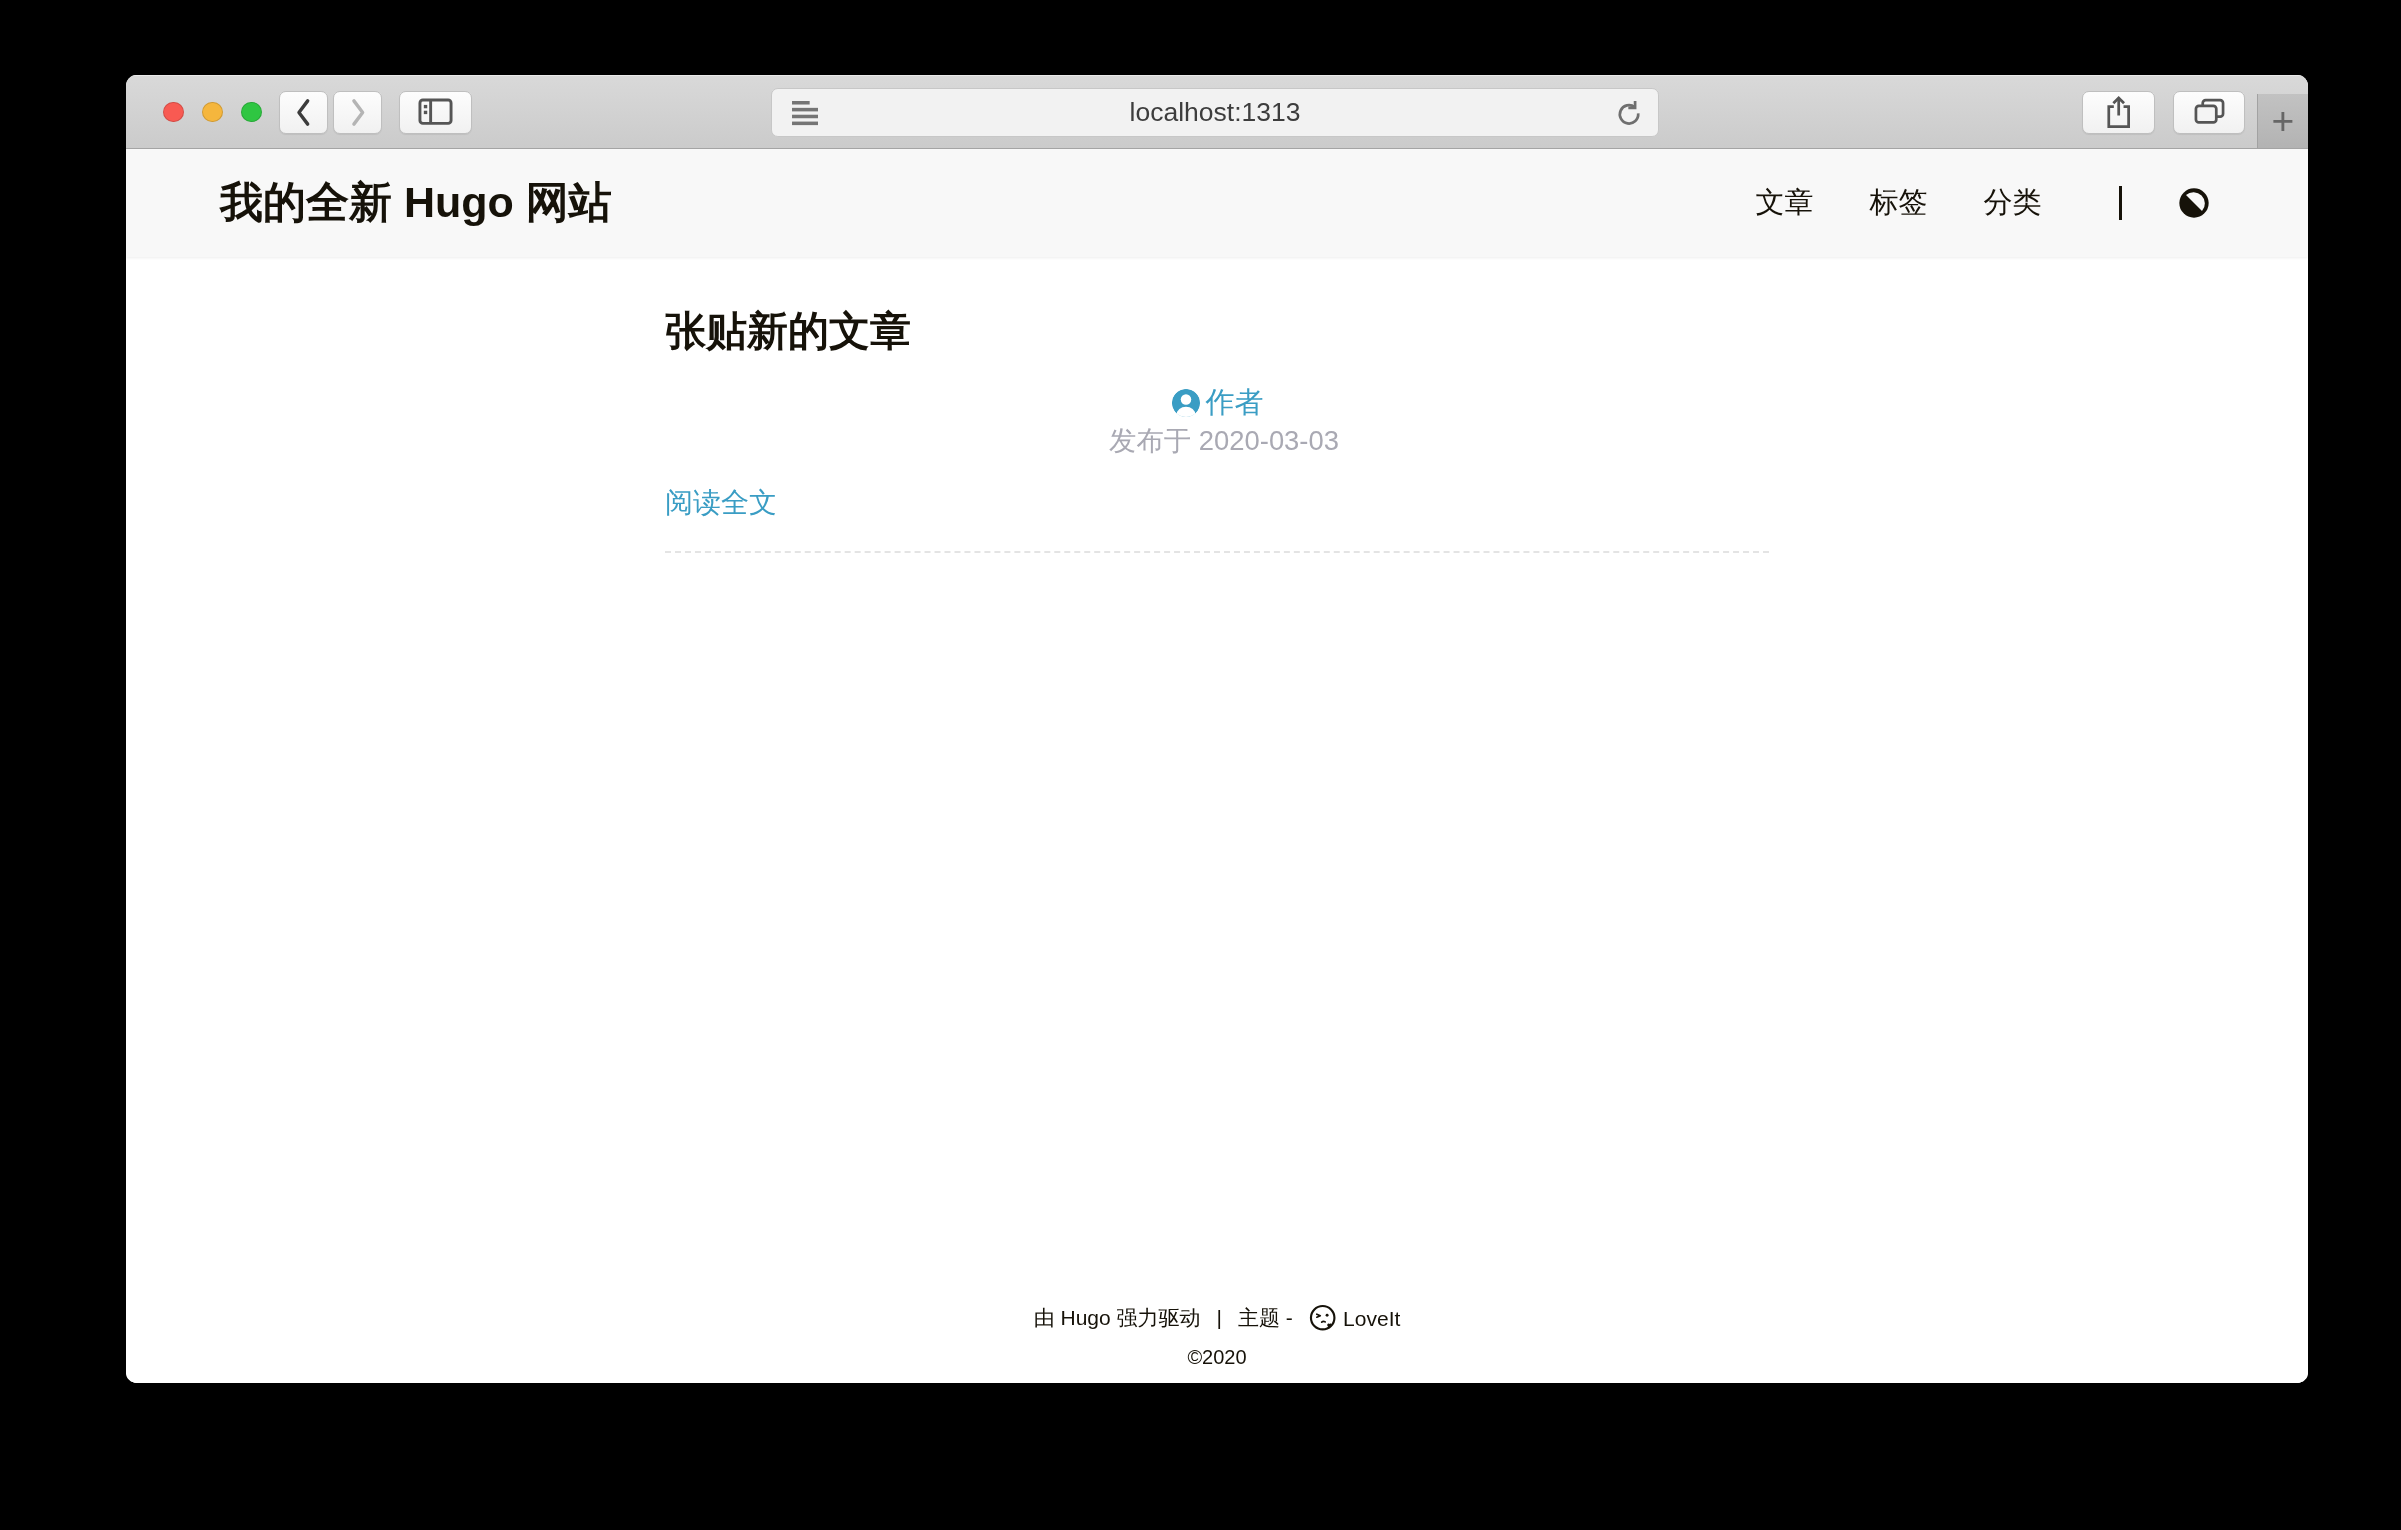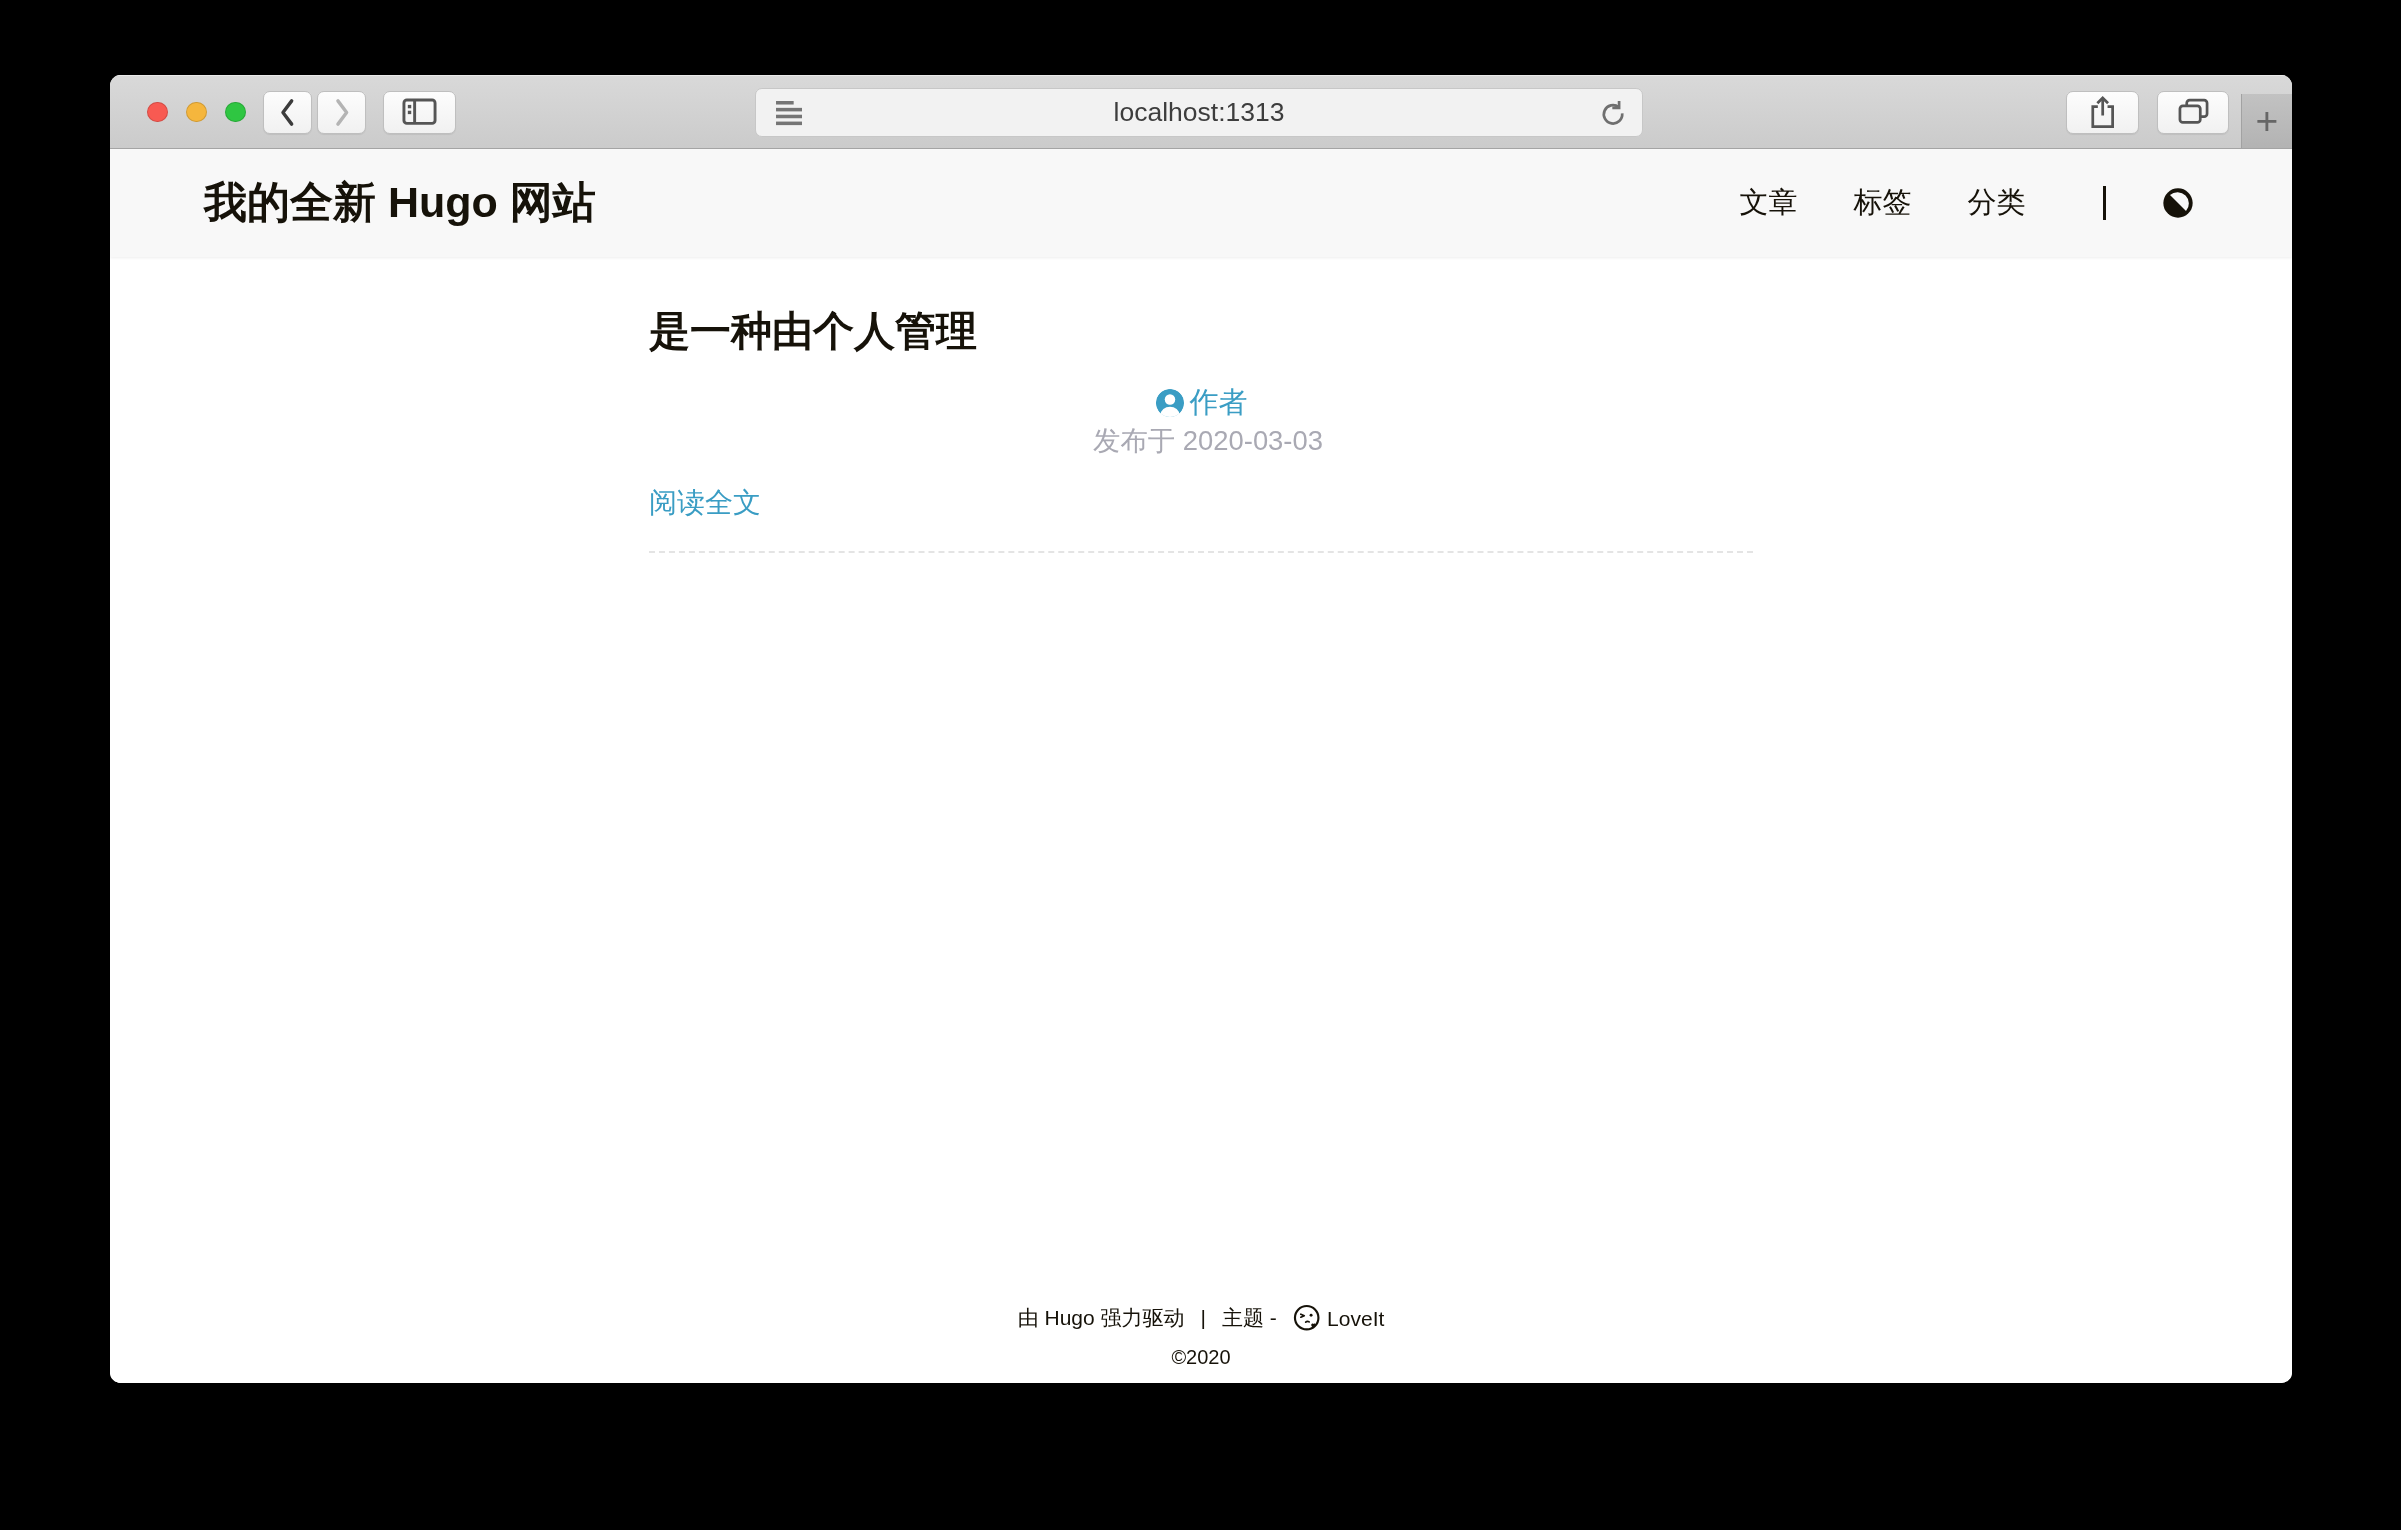--- a/index.html
+++ b/index.html
@@ -4,21 +4,21 @@
 <style>
   * { margin:0; padding:0; box-sizing:border-box; }
   html,body { width:2401px; height:1531px; }
   body {
     background:#000;
     font-family:"Liberation Sans", sans-serif;
     position:relative;
     overflow:hidden;
   }
   .window {
-    position:absolute; left:110px; top:75px;
+    position:absolute; left:126px; top:75px;
     width:2182px; height:1308px;
     border-radius:10.8px; overflow:hidden;
     background:var(--c-window_bg,#fff);
     box-shadow:0 44px 108px rgba(0,0,0,0.85);
     display:flex; flex-direction:column;
   }
   
   .toolbar {
     height:74px; flex:0 0 74px;
     background:linear-gradient(180deg, var(--c-toolbar_top,#d9d9d9), var(--c-toolbar_bottom,#cbcbcb));
@@ -185,21 +185,21 @@
             <circle cx="12" cy="12" r="11" fill="#161209"></circle>
             <path d="M6 6 A8.5 8.5 0 0 1 18 18 Z" fill="#f8f8f8"></path>
           </svg>
         </span>
       </div>
     </div>
   </div>
 
   <div class="content">
     <div class="main">
-      <h1 class="article-title">是一种由个人管理</h1>
+      <h1 class="article-title">张贴新的文章</h1>
 
       <div class="article-meta">
         <a class="author-link">
           <span>
             <svg width="30" height="30" viewBox="0 0 32 32">
               <defs>
                   <clipPath id="uc">
                     <circle cx="16" cy="16" r="15"></circle>
                   </clipPath>
                 </defs>

